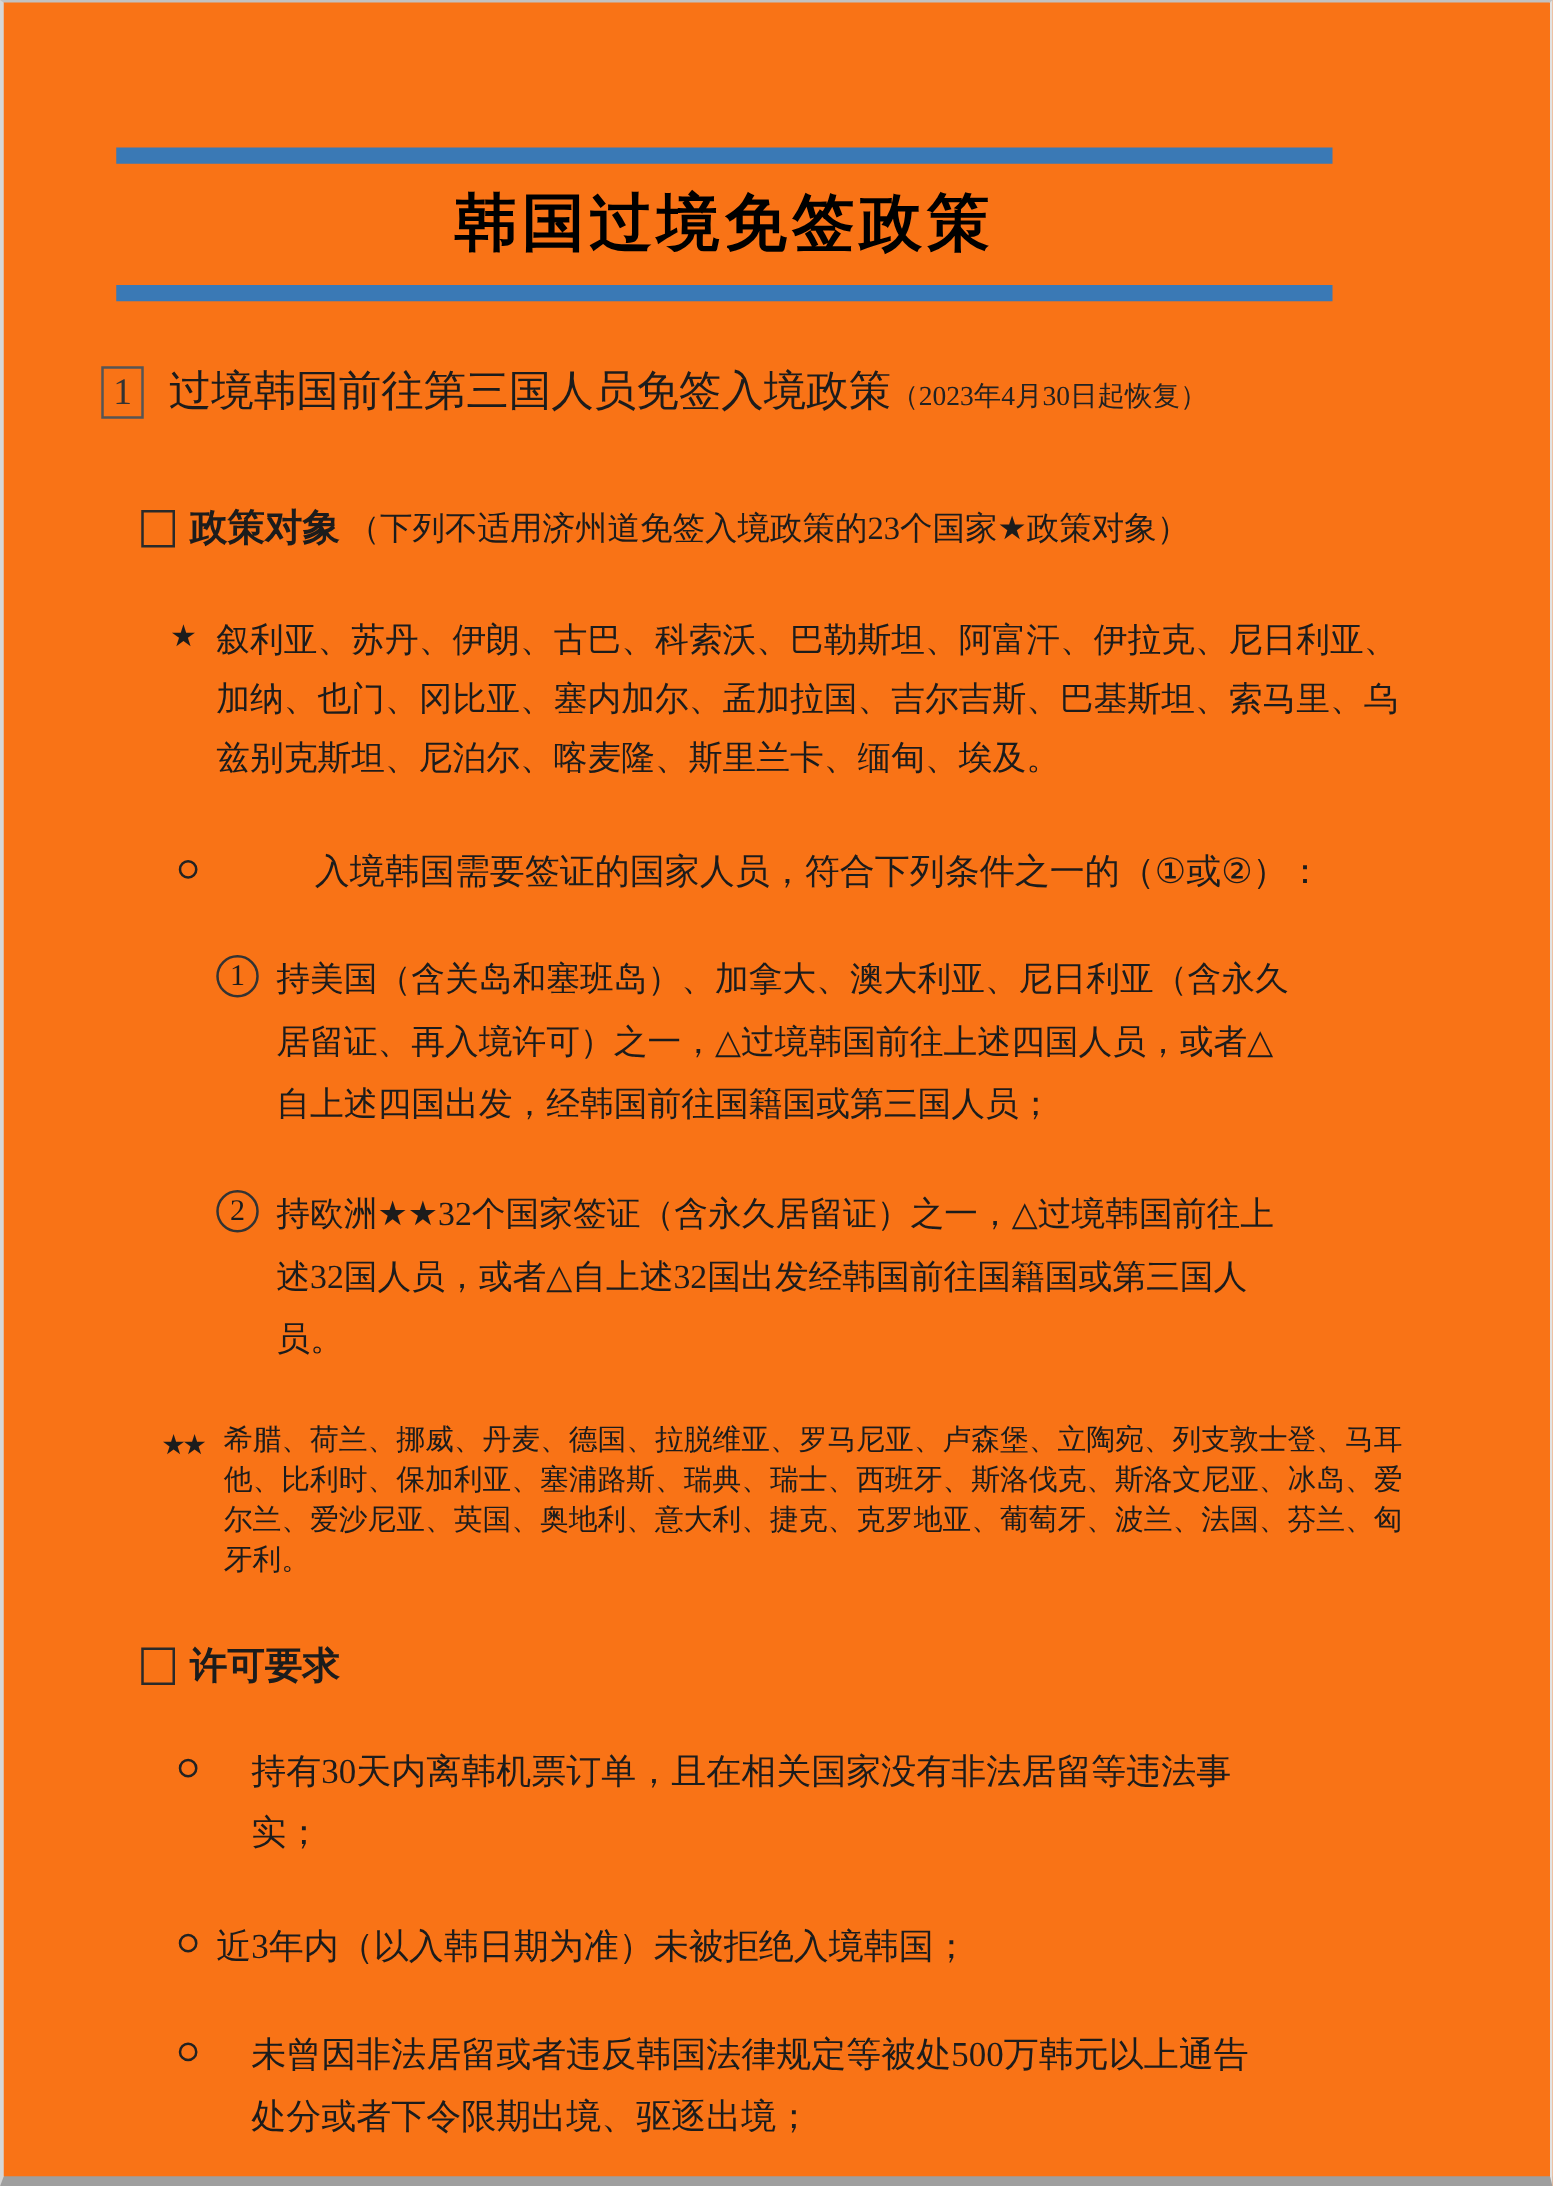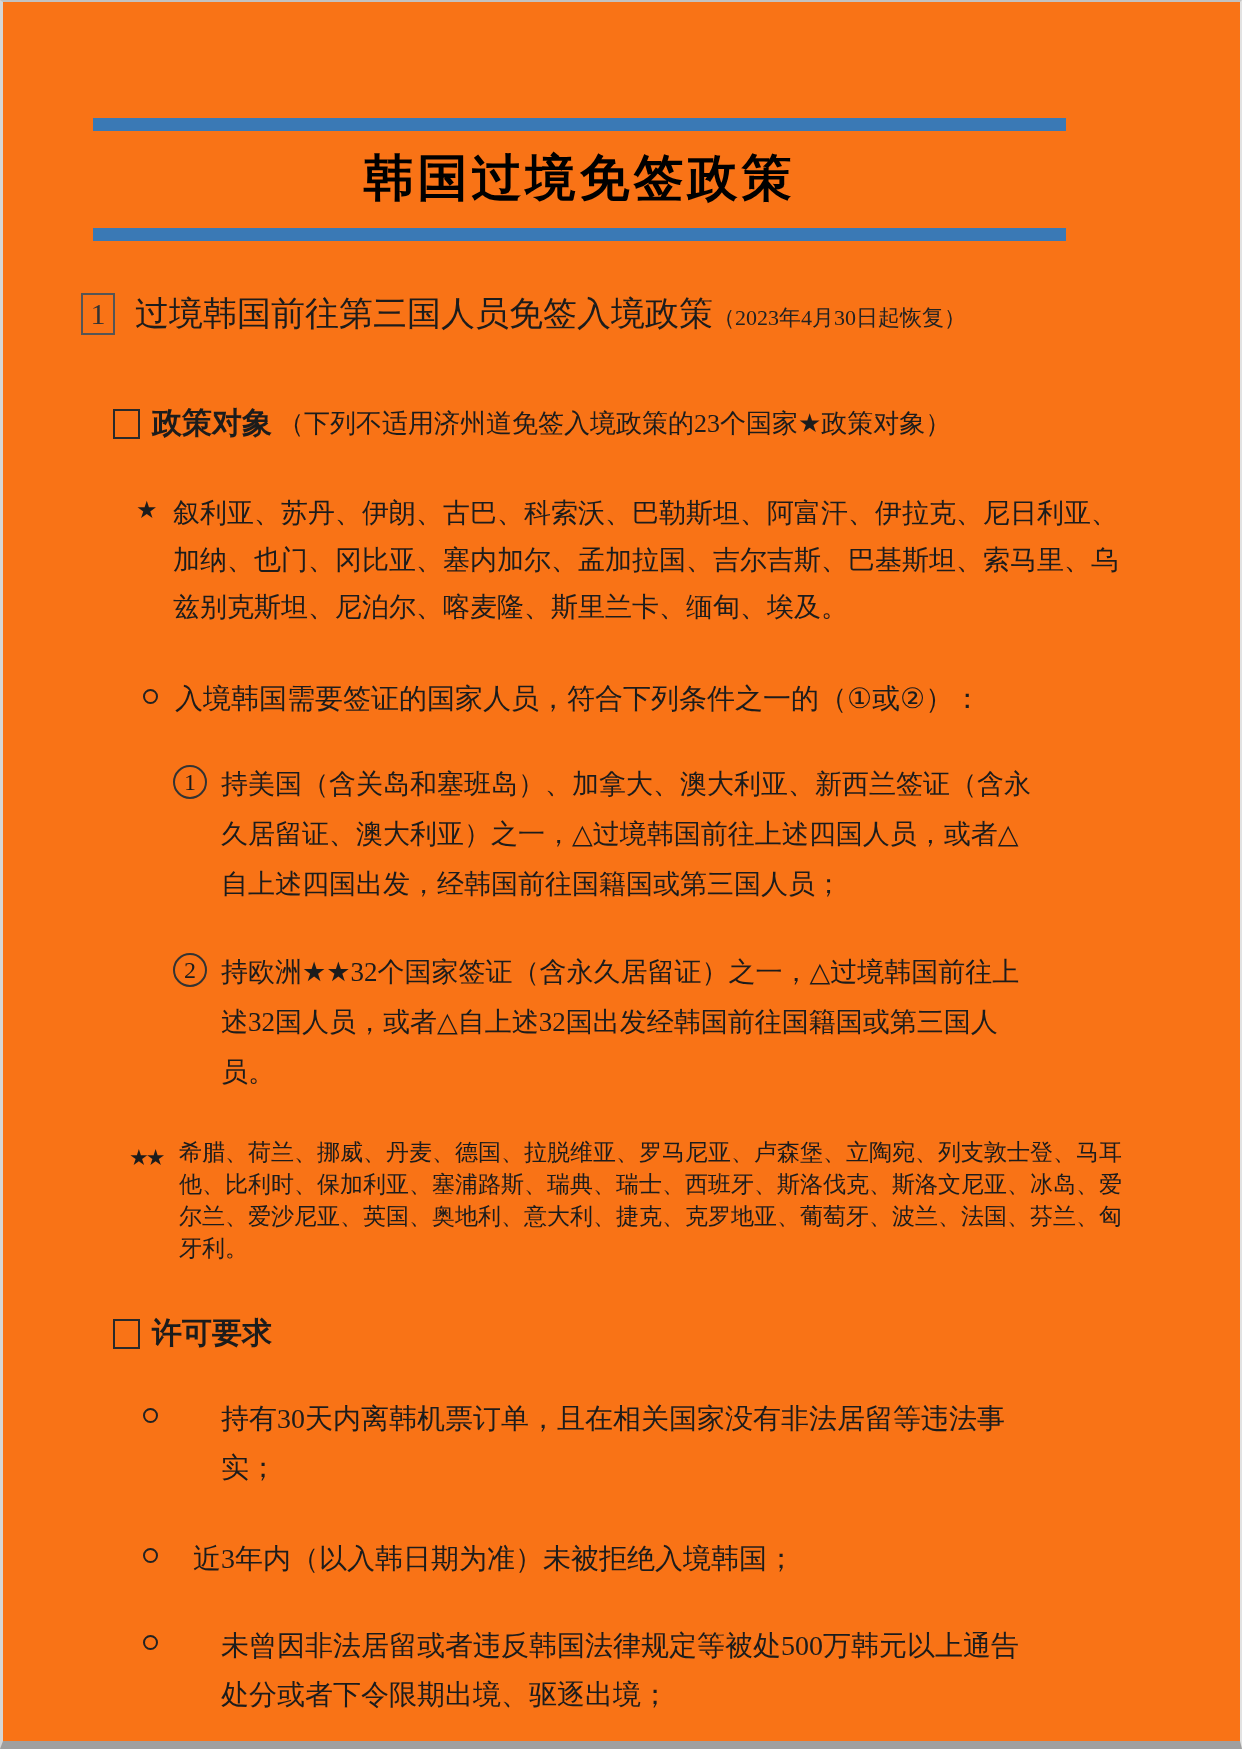--- a/index.html
+++ b/index.html
@@ -72,37 +72,37 @@
   .star-list .marker-cell { width:37px; font-size:24px; padding-top:6px; }
   .star-list .text { width:965px; font-size:27px; line-height:47px; }
 
   .circle-row { margin:46px 0 0 140px; }
   .circ-marker {
     flex:none;
     width:15px; height:15px;
     border:2px solid #222; border-radius:50%;
     margin:12px 17px 0 0;
   }
-  .circle-row .text { font-size:28px; line-height:44px; width:960px; }
+  .circle-row .text { font-size:28px; line-height:44px; width:960px;text-align:center; }
 
   .cond { margin:38px 0 0 170px; }
   .cond .num-marker {
     flex:none;
     width:34px; height:34px;
     border:2px solid #333; border-radius:50%;
     text-align:center; line-height:31px;
     font-size:24px; margin:6px 14px 0 0;
   }
   .cond .text { width:812px; font-size:27px; line-height:50px; }
 
   .star2-list { margin:40px 0 0 126px; }
   .star2-list .marker-cell { width:50px; font-size:22px; letter-spacing:-3px; padding-top:8px; }
   .star2-list .text { width:962px; font-size:23px; line-height:32px; }
 
-  .req-item { margin-left:140px;gap:20px; }
+  .req-item { margin-left:140px; }
   .req-item .text { font-size:28px; line-height:49px; width:812px; }
   .req-item .circ-marker { margin-top:14px; }
   .gap-wide  .circ-marker { margin-right:43px; }
   .gap-narrow .circ-marker { margin-right:15px; }
   .req-item.first  { margin-top:40px; }
   .req-item.second { margin-top:42px; }
   .req-item.third  { margin-top:38px; }
 </style>
 </head>
 <body>
@@ -131,21 +131,21 @@
     <div class="text">叙利亚、苏丹、伊朗、古巴、科索沃、巴勒斯坦、阿富汗、伊拉克、尼日利亚、加纳、也门、冈比亚、塞内加尔、孟加拉国、吉尔吉斯、巴基斯坦、索马里、乌兹别克斯坦、尼泊尔、喀麦隆、斯里兰卡、缅甸、埃及。</div>
   </div>
 
   <div class="row circle-row">
     <span class="circ-marker"></span>
     <div class="text">入境韩国需要签证的国家人员，符合下列条件之一的（①或②）：</div>
   </div>
 
   <div class="row cond">
     <span class="num-marker">1</span>
-    <div class="text">持美国（含关岛和塞班岛）、加拿大、澳大利亚、新西兰签证（含永久居留证、澳大利亚）之一，△过境韩国前往上述四国人员，或者△自上述四国出发，经韩国前往国籍国或第三国人员；</div>
+    <div class="text">持美国（含关岛和塞班岛）、加拿大、澳大利亚、尼日利亚（含永久居留证、再入境许可）之一，△过境韩国前往上述四国人员，或者△自上述四国出发，经韩国前往国籍国或第三国人员；</div>
   </div>
 
   <div class="row cond">
     <span class="num-marker">2</span>
     <div class="text">持欧洲★★32个国家签证（含永久居留证）之一，△过境韩国前往上述32国人员，或者△自上述32国出发经韩国前往国籍国或第三国人员。</div>
   </div>
 
   <div class="row star2-list">
     <span class="marker-cell">★★</span>
     <div class="text">希腊、荷兰、挪威、丹麦、德国、拉脱维亚、罗马尼亚、卢森堡、立陶宛、列支敦士登、马耳他、比利时、保加利亚、塞浦路斯、瑞典、瑞士、西班牙、斯洛伐克、斯洛文尼亚、冰岛、爱尔兰、爱沙尼亚、英国、奥地利、意大利、捷克、克罗地亚、葡萄牙、波兰、法国、芬兰、匈牙利。</div>

